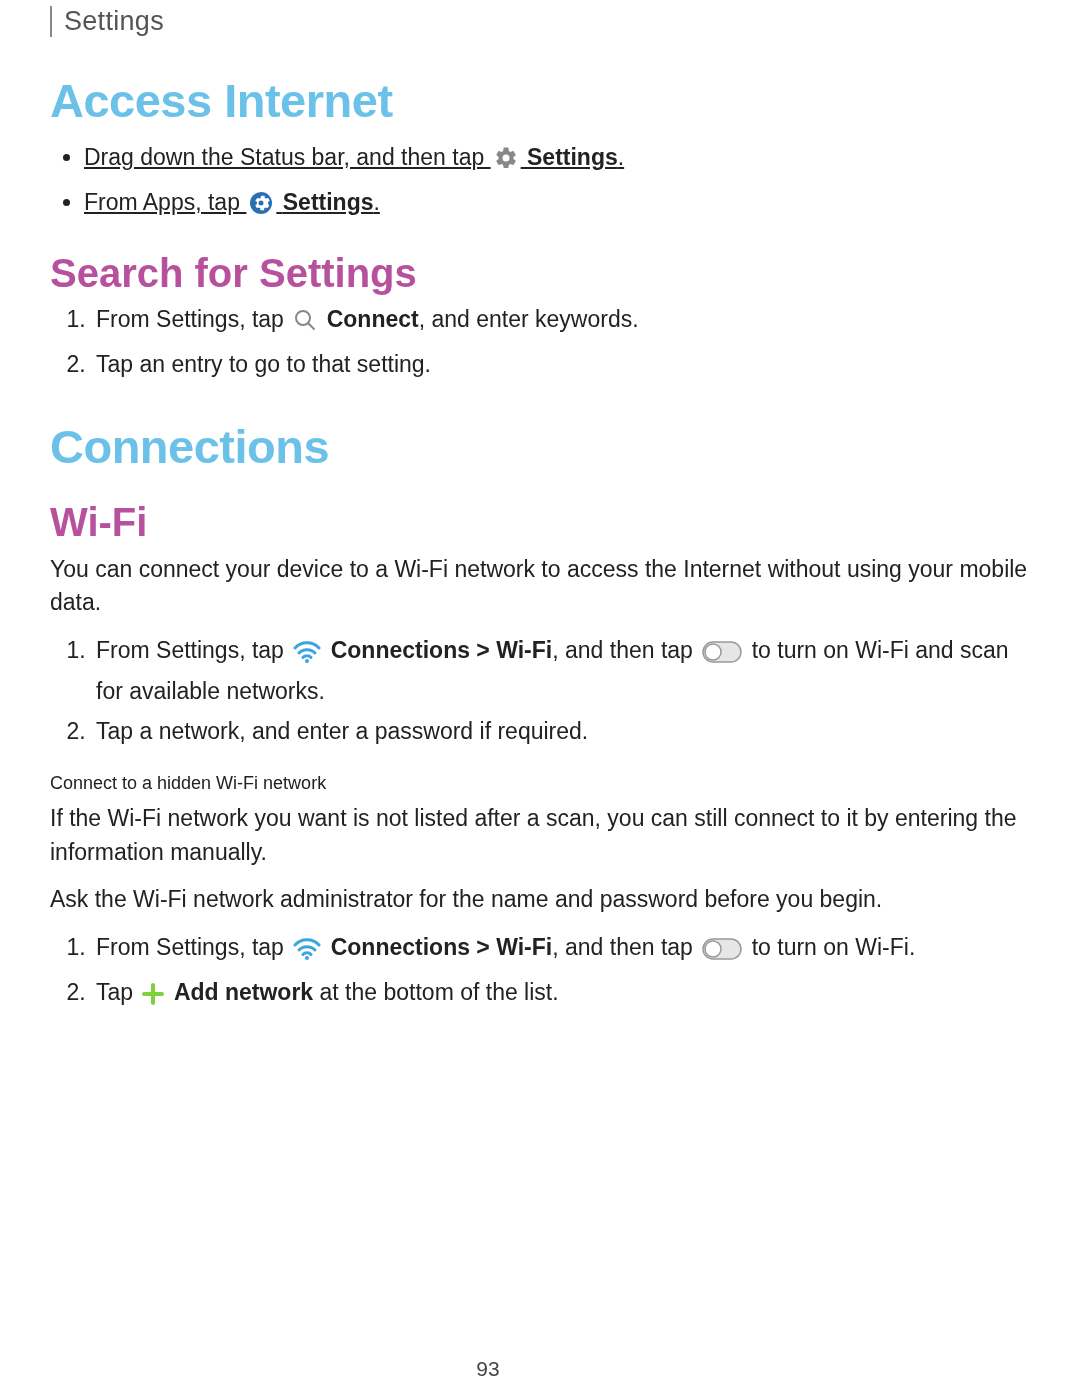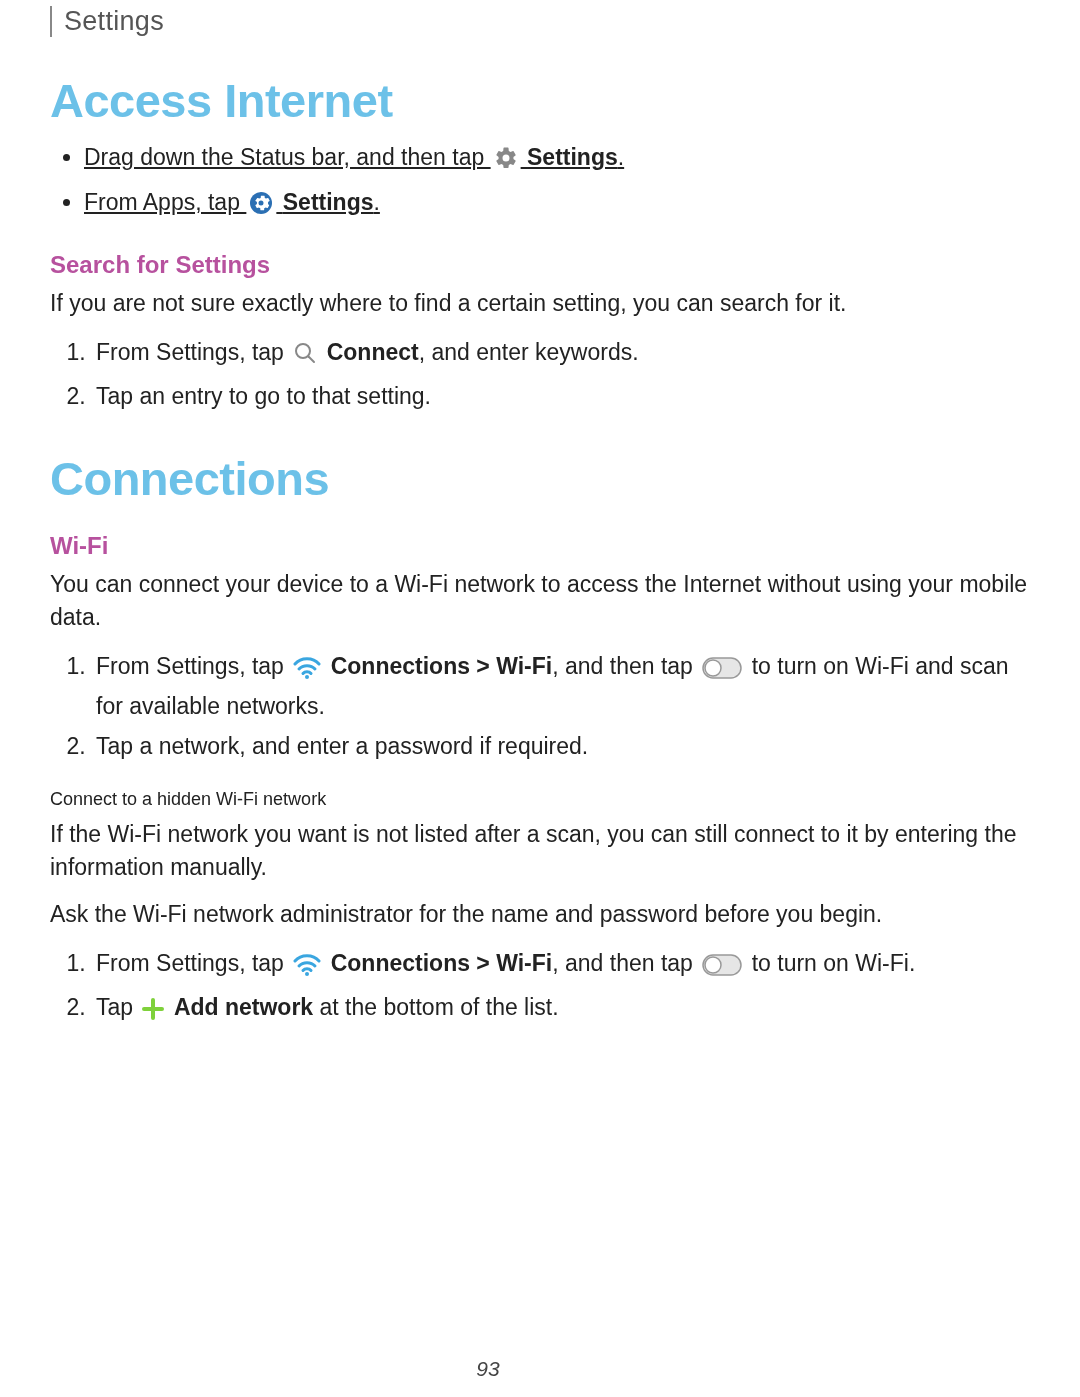--- a/index.html
+++ b/index.html
@@ -33,21 +33,21 @@
     font-family: "Trebuchet MS", "Segoe UI", Arial, sans-serif;
     font-weight: 700;
     font-size: 47px;
     color: #6cc1e8;
     margin: 36px 0 12px 0;
     letter-spacing: -0.5px;
   }
   h2.subtitle {
     font-family: "Trebuchet MS", "Segoe UI", Arial, sans-serif;
     font-weight: 700;
-    font-size: 24px;
+    font-size: 40px;
     color: #b7519e;
     margin: 26px 0 6px 0;
   }
   h3.subsub {
     font-family: "Trebuchet MS", "Segoe UI", Arial, sans-serif;
     font-weight: 400;
     font-size: 18px;
     color: #222;
     margin: 24px 0 4px 0;
   }
@@ -87,21 +87,20 @@
     margin: 0 3px;
   }
   .page-number {
     position: absolute;
     bottom: 22px;
     left: 0;
     width: 976px;
     text-align: center;
     font-size: 21px;
     color: #444;
-    font-style: italic;
   }
 </style>
 </head>
 <body>
 
 <div class="page">
 
   <div class="header-bar">
     <span class="header-text">Settings</span>
   </div>
@@ -124,21 +123,20 @@
         <svg width="24" height="24" viewBox="0 0 24 24">
             <circle cx="12" cy="12" r="11" fill="#2b6fb3"></circle>
             <path fill="#fff" d="M19 13c0-.3.1-.7.1-1s0-.7-.1-1l1.5-1.1a.4.4 0 0 0 .1-.4l-1.4-2.5a.4.4 0 0 0-.4-.1l-1.8.7a5.4 5.4 0 0 0-1.2-.7l-.2-1.9a.4.4 0 0 0-.4-.3h-2.9a.4.4 0 0 0-.4.3l-.2 1.9a5.4 5.4 0 0 0-1.2.7l-1.8-.7a.4.4 0 0 0-.4.1L6.4 9.5a.4.4 0 0 0 .1.4L8 11c0 .3-.1.7-.1 1s0 .7.1 1l-1.5 1.1a.4.4 0 0 0-.1.4l1.4 2.5a.4.4 0 0 0 .4.1l1.8-.7a5.4 5.4 0 0 0 1.2.7l.2 1.9a.4.4 0 0 0 .4.3h2.9a.4.4 0 0 0 .4-.3l.2-1.9a5.4 5.4 0 0 0 1.2-.7l1.8.7a.4.4 0 0 0 .4-.1l1.4-2.5a.4.4 0 0 0-.1-.4ZM12 14.5A2.5 2.5 0 1 1 14.5 12 2.5 2.5 0 0 1 12 14.5Z"></path>
           </svg>
       </span>
       <span class="bold">Settings</span><span>.</span>
     </li>
   </ul>
 
   <h2 class="subtitle">Search for Settings</h2>
-  <p class="body">If you are not sure exactly where to find a certain setting, you can search for it.</p>
   <ol class="steps">
     <li>
       <span>From Settings, tap </span>
       <span class="inline-icon">
         <svg width="24" height="24" viewBox="0 0 24 24">
             <circle cx="10" cy="10" r="7" fill="none" stroke="#888" stroke-width="2"></circle>
             <line x1="15.5" y1="15.5" x2="21" y2="21" stroke="#888" stroke-width="2" stroke-linecap="round"></line>
           </svg>
       </span>
       <span class="bold">Connect</span><span>, and enter keywords.</span>

